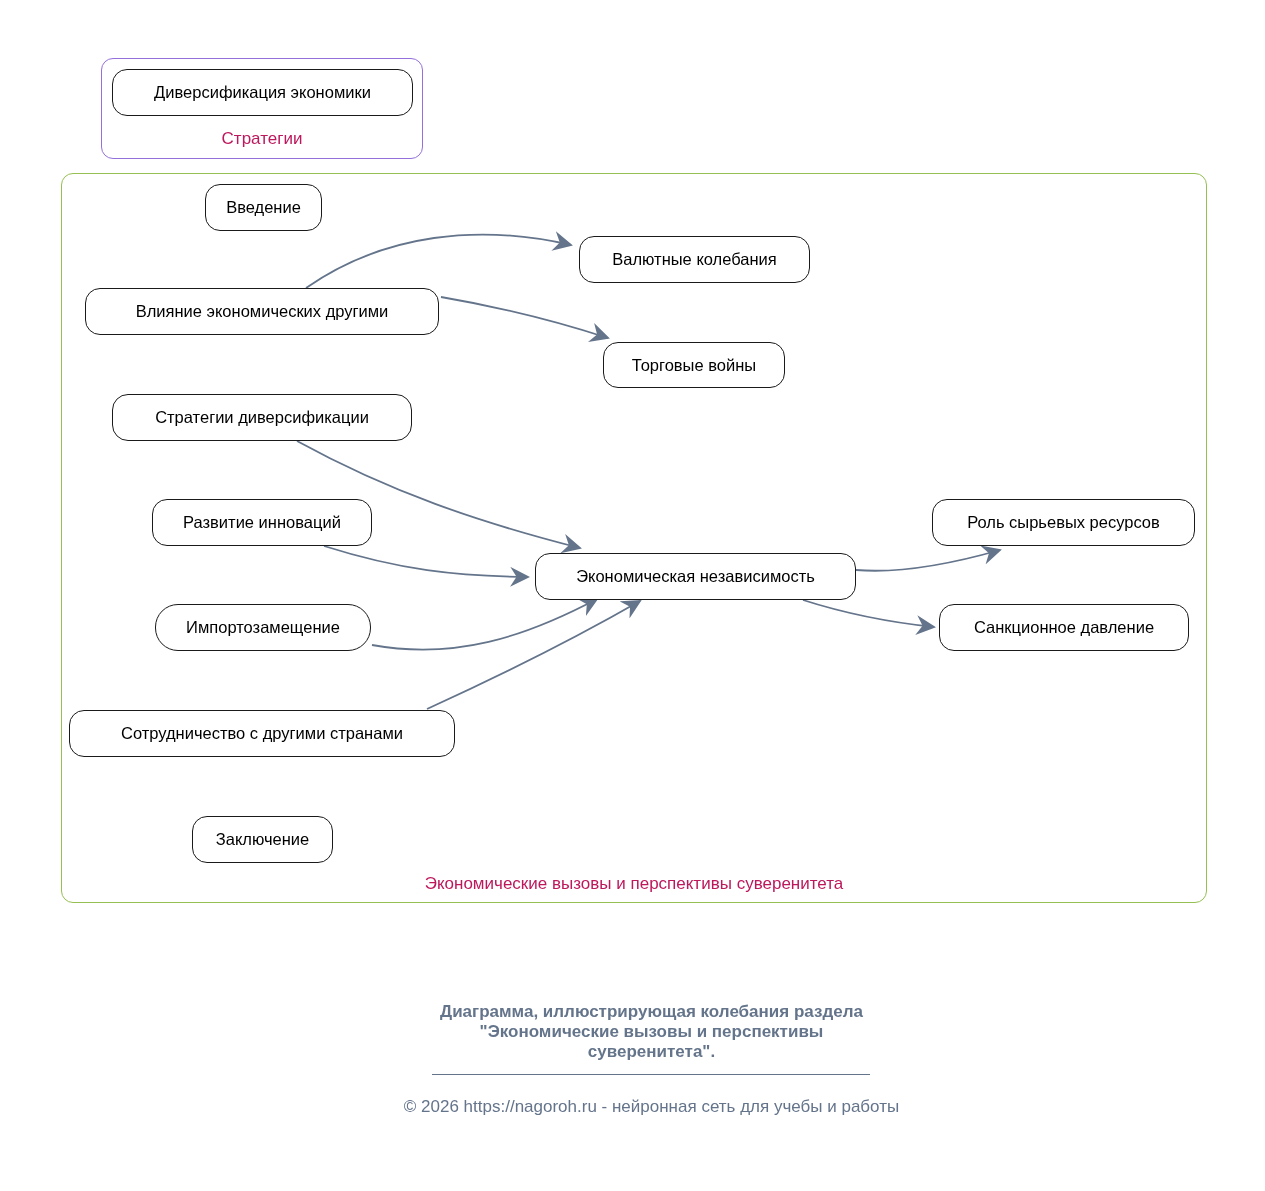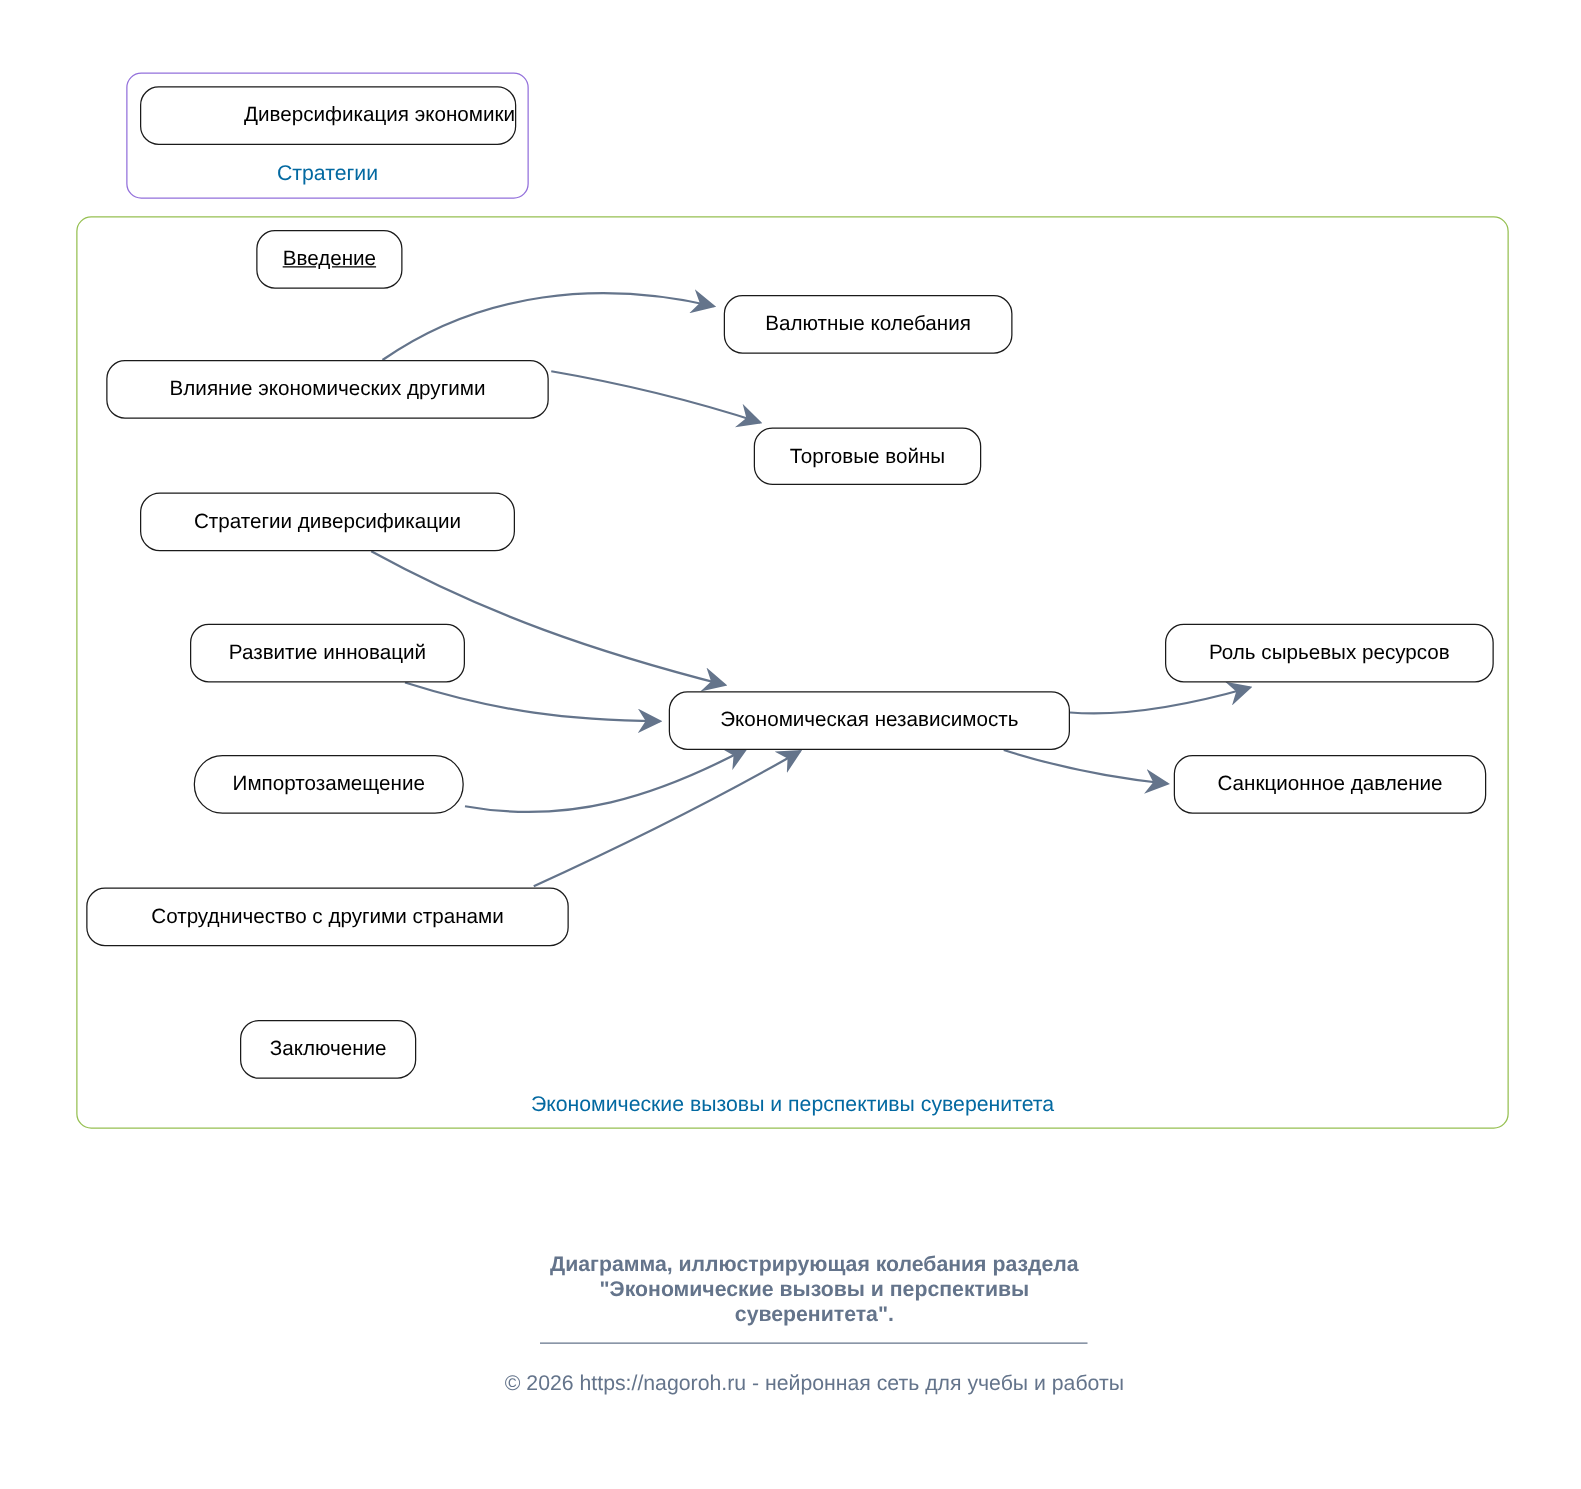--- a/index.html
+++ b/index.html
@@ -15,21 +15,21 @@
     background:transparent;
     border-radius:12px;
     box-sizing:border-box;
   }
   .cluster.purple{border:1.5px solid #9370DB;}
   .cluster.green{border:1.5px solid #96C052;}
   .cluster-label{
     position:absolute;
     text-align:center;
     font-size:17px;
-    color:#0369a1;
+    color:#be185d;
   }
   .node{
     position:absolute;
     background:#ffffff;
     border:1.7px solid #1a1a1a;
     border-radius:15px;
     box-sizing:border-box;
     display:flex;
     align-items:center;
     justify-content:center;
@@ -93,25 +93,25 @@
     <path class="edge" d="M 306 288 C 385 233, 480 224, 571 245" marker-end="url(#arrowhead)"></path>
     <path class="edge" d="M 441 297 C 505 308, 562 323, 608 338" marker-end="url(#arrowhead)"></path>
     <path class="edge" d="M 297 441 C 390 492, 478 522, 580 548" marker-end="url(#arrowhead)"></path>
     <path class="edge" d="M 324 546 C 400 570, 455 576, 528 577" marker-end="url(#arrowhead)"></path>
     <path class="edge" d="M 372 645 C 455 660, 525 637, 597 599" marker-end="url(#arrowhead)"></path>
     <path class="edge" d="M 427 709 C 495 678, 572 640, 640 601" marker-end="url(#arrowhead)"></path>
     <path class="edge" d="M 856 570 C 905 574, 958 562, 1000 550" marker-end="url(#arrowhead)"></path>
     <path class="edge" d="M 803 600 C 853 616, 896 623, 934 627" marker-end="url(#arrowhead)"></path>
   </svg>
 
-  <div class="node" style="left:112px;top:69px;width:301px;height:47px;justify-content:flex-end;">
+  <div class="node" style="left:112px;top:69px;width:301px;height:47px;">
     <span class="node-label">Диверсификация экономики</span>
   </div>
 
-  <div class="node" style="left:205px;top:184px;width:117px;height:47px;text-decoration:underline;">
+  <div class="node" style="left:205px;top:184px;width:117px;height:47px;">
     <span class="node-label">Введение</span>
   </div>
 
   <div class="node" style="left:85px;top:288px;width:354px;height:47px;">
     <span class="node-label">Влияние экономических другими</span>
   </div>
 
   <div class="node" style="left:603px;top:342px;width:182px;height:46px;">
     <span class="node-label">Торговые войны</span>
   </div>

